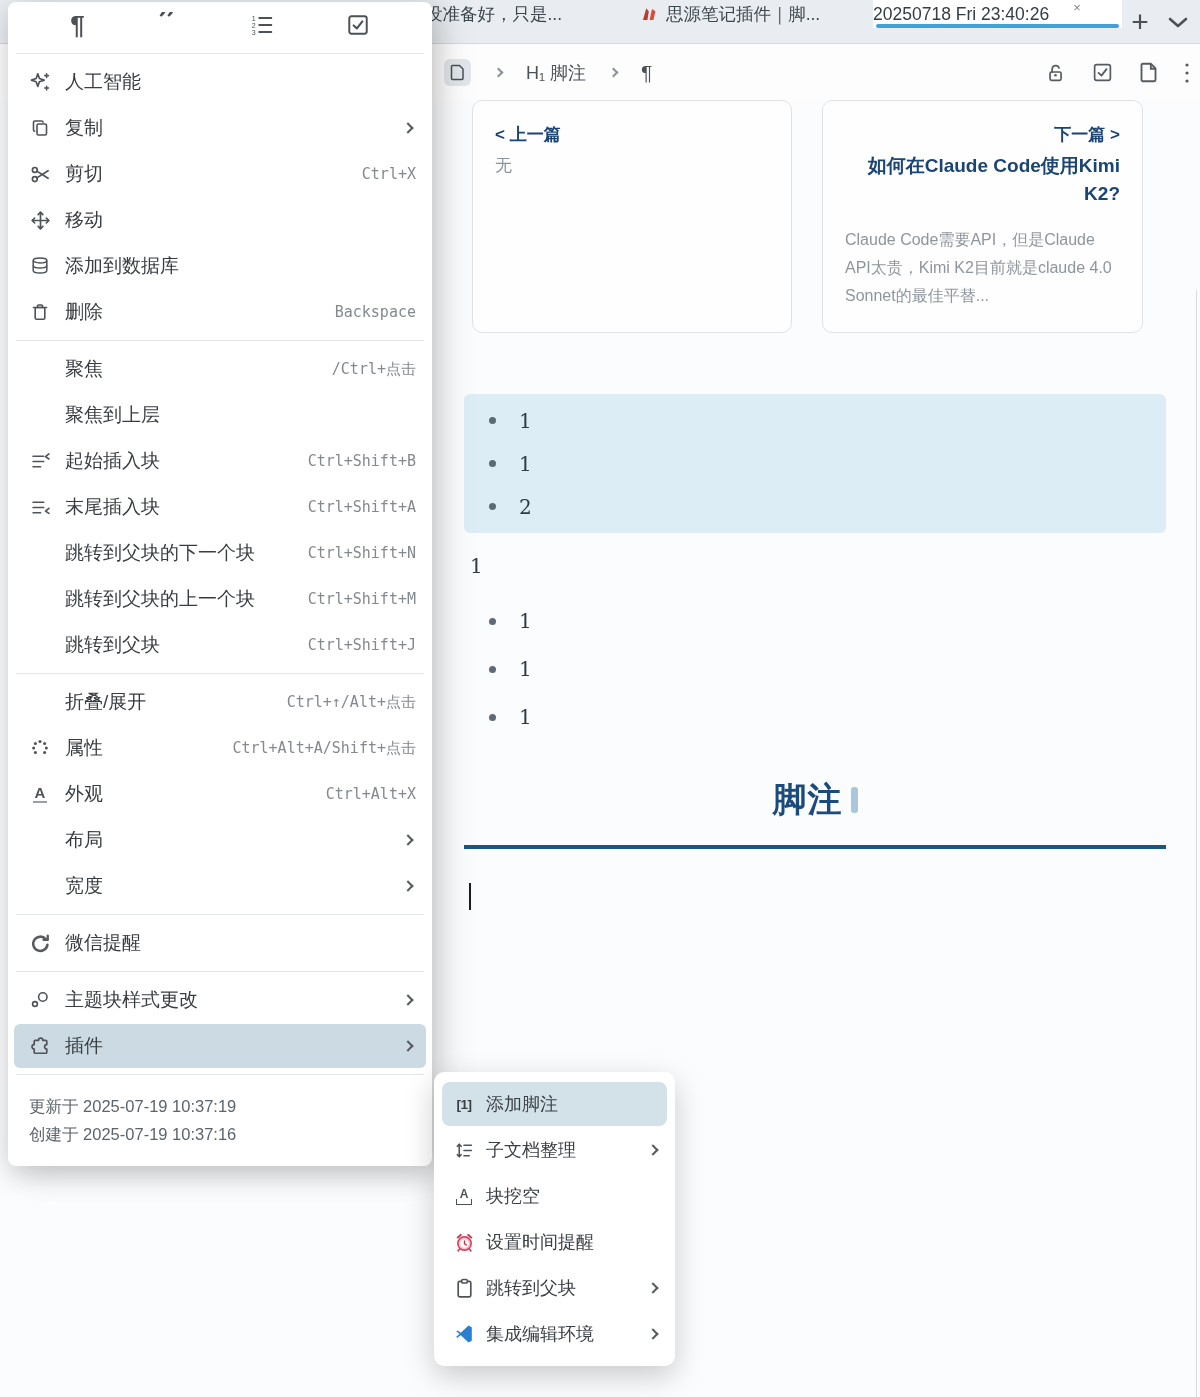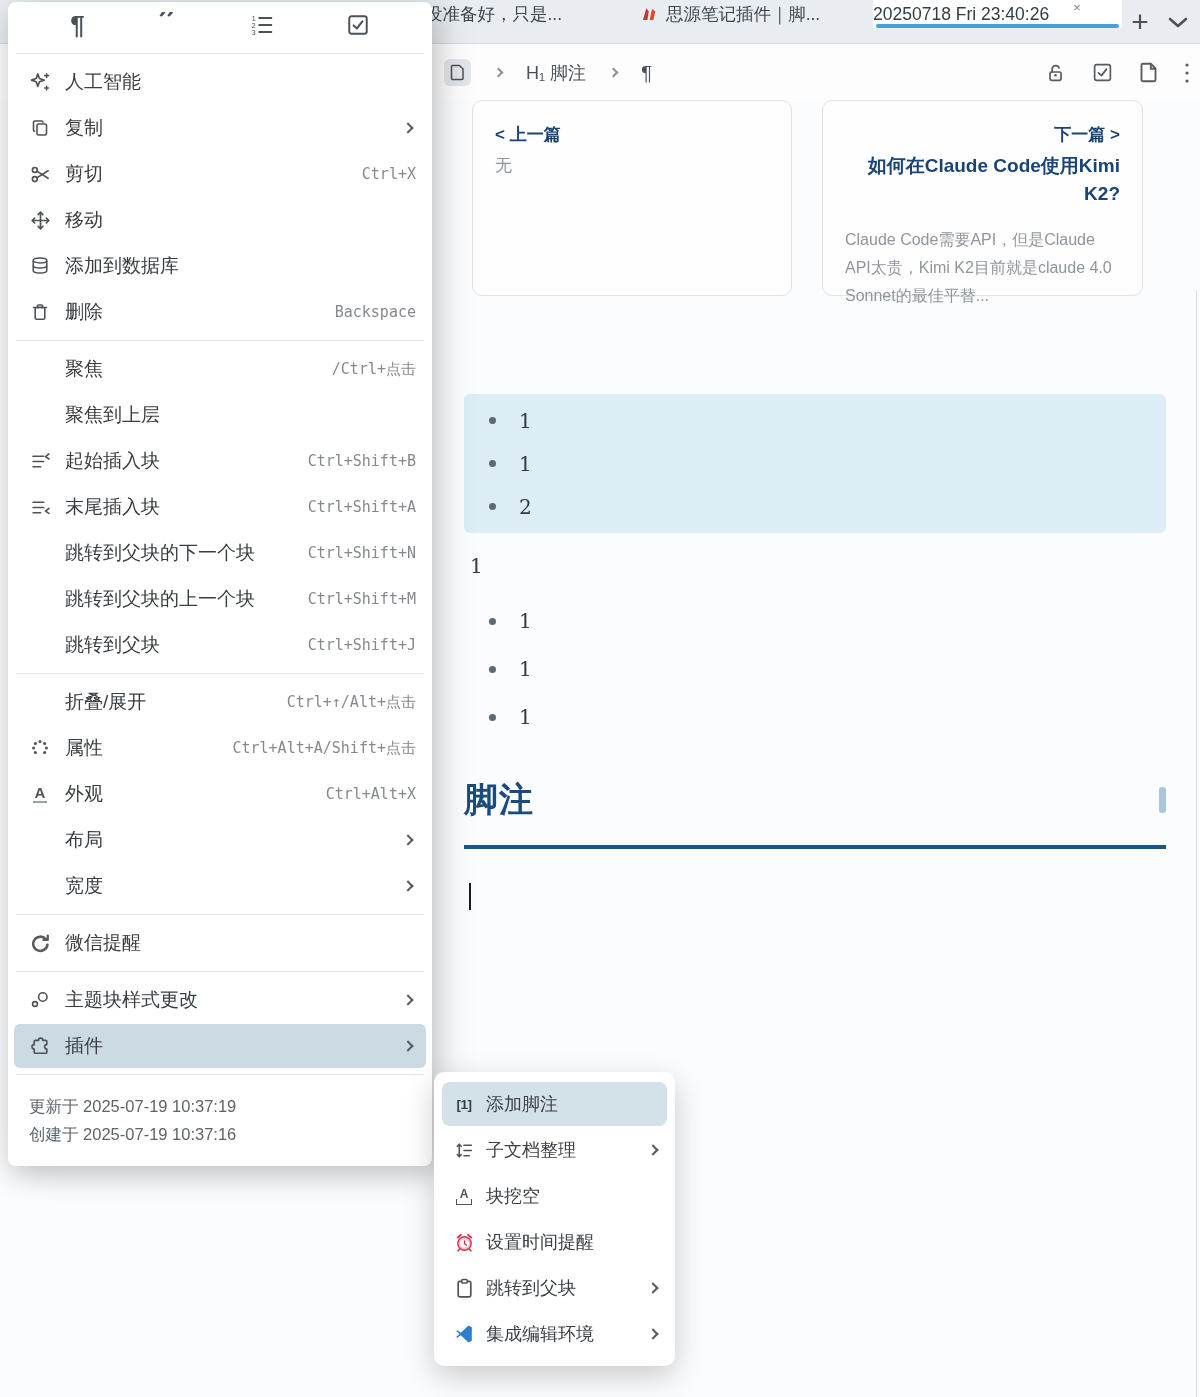--- a/index.html
+++ b/index.html
@@ -18,39 +18,39 @@
 
   
   .crumbbar { position:absolute; left:0; top:45px; right:0; height:55px; background:#fdfdfe; }
   .crumb-left { position:absolute; left:444px; top:0; height:55px; display:flex; align-items:center; gap:22px; }
   .chip { width:27px; height:27px; background:#e2e6ea; border-radius:6px; display:flex; align-items:center; justify-content:center; }
   .crumb-txt { font-size:18px; color:#4a5258; }
   .chev-sm { width:7px; height:7px; border-top:2px solid #8b9198; border-right:2px solid #8b9198; transform:rotate(45deg); margin:0 2px; }
   .crumb-right { position:absolute; right:10px; top:0; height:55px; display:flex; align-items:center; gap:26px; }
 
   
-  .card { position:absolute; top:100px; height:196px; background:#fefefe; border:1px solid #dfe3e6; border-radius:10px; padding:22px 22px; }
+  .card { position:absolute; top:100px; height:233px; background:#fefefe; border:1px solid #dfe3e6; border-radius:10px; padding:22px 22px; }
   .card-prev { left:472px; width:320px; }
   .card-next { left:822px; width:321px; }
   .nav-label { font-size:17px; font-weight:700; color:#1a4473; }
   .card-prev .sub { margin-top:8px; font-size:17px; color:#8d949c; }
   .card-next { text-align:right; }
   .card-next .title { margin-top:6px; font-size:19px; line-height:28px; font-weight:700; color:#1a4473; }
   .card-next .desc { margin-top:18px; text-align:left; font-size:16px; line-height:28px; color:#8e959c; }
 
   .sel-block { position:absolute; left:464px; top:394px; width:702px; height:139px; background:#dcedf6; border-radius:6px; padding-top:5px; }
   .li-row { display:flex; align-items:center; height:43px; padding-left:25px; gap:23px; }
   .list2 .li-row { height:48px; }
   .dot { width:7px; height:7px; border-radius:50%; background:#5d6973; flex:0 0 auto; }
   .num { font-family:"DejaVu Serif", serif; font-size:20px; color:#2f3a42; }
   .sel-block .li-row { height:43px; }
   .para1 { position:absolute; left:464px; top:542px; width:702px; height:48px; display:flex; align-items:center; padding-left:6px; }
   .list2 { position:absolute; left:464px; top:597px; width:702px; }
 
-  .heading { position:absolute; left:464px; top:772px; width:702px; height:56px; display:flex; align-items:center; justify-content:space-between;
+  .heading { position:absolute; left:464px; top:772px; width:702px; height:56px; display:flex; align-items:center; justify-content:center;
              font-size:34px; font-weight:700; color:#1b4a7c; letter-spacing:1px; }
   .caret { display:inline-block; width:7px; height:26px; background:#a9c6dd; border-radius:3px; margin-left:8px; }
   .hrule { position:absolute; left:464px; top:845px; width:702px; height:4px; background:#1b5584; }
   .cursor { position:absolute; left:469px; top:883px; width:2px; height:27px; background:#1c1c1c; }
   .vline { position:absolute; left:1196px; top:290px; bottom:0; width:1px; background:#d9dde0; }
 
   
   .menu { position:absolute; left:8px; top:2px; width:424px; background:#ffffff; border-radius:8px;
           box-shadow:0 8px 28px rgba(0,0,0,.18), 14px 6px 34px rgba(0,0,0,.10); padding-bottom:4px; }
   .iconrow { height:46px; display:flex; align-items:center; justify-content:space-around; padding:0 26px; color:#4c5156; }

